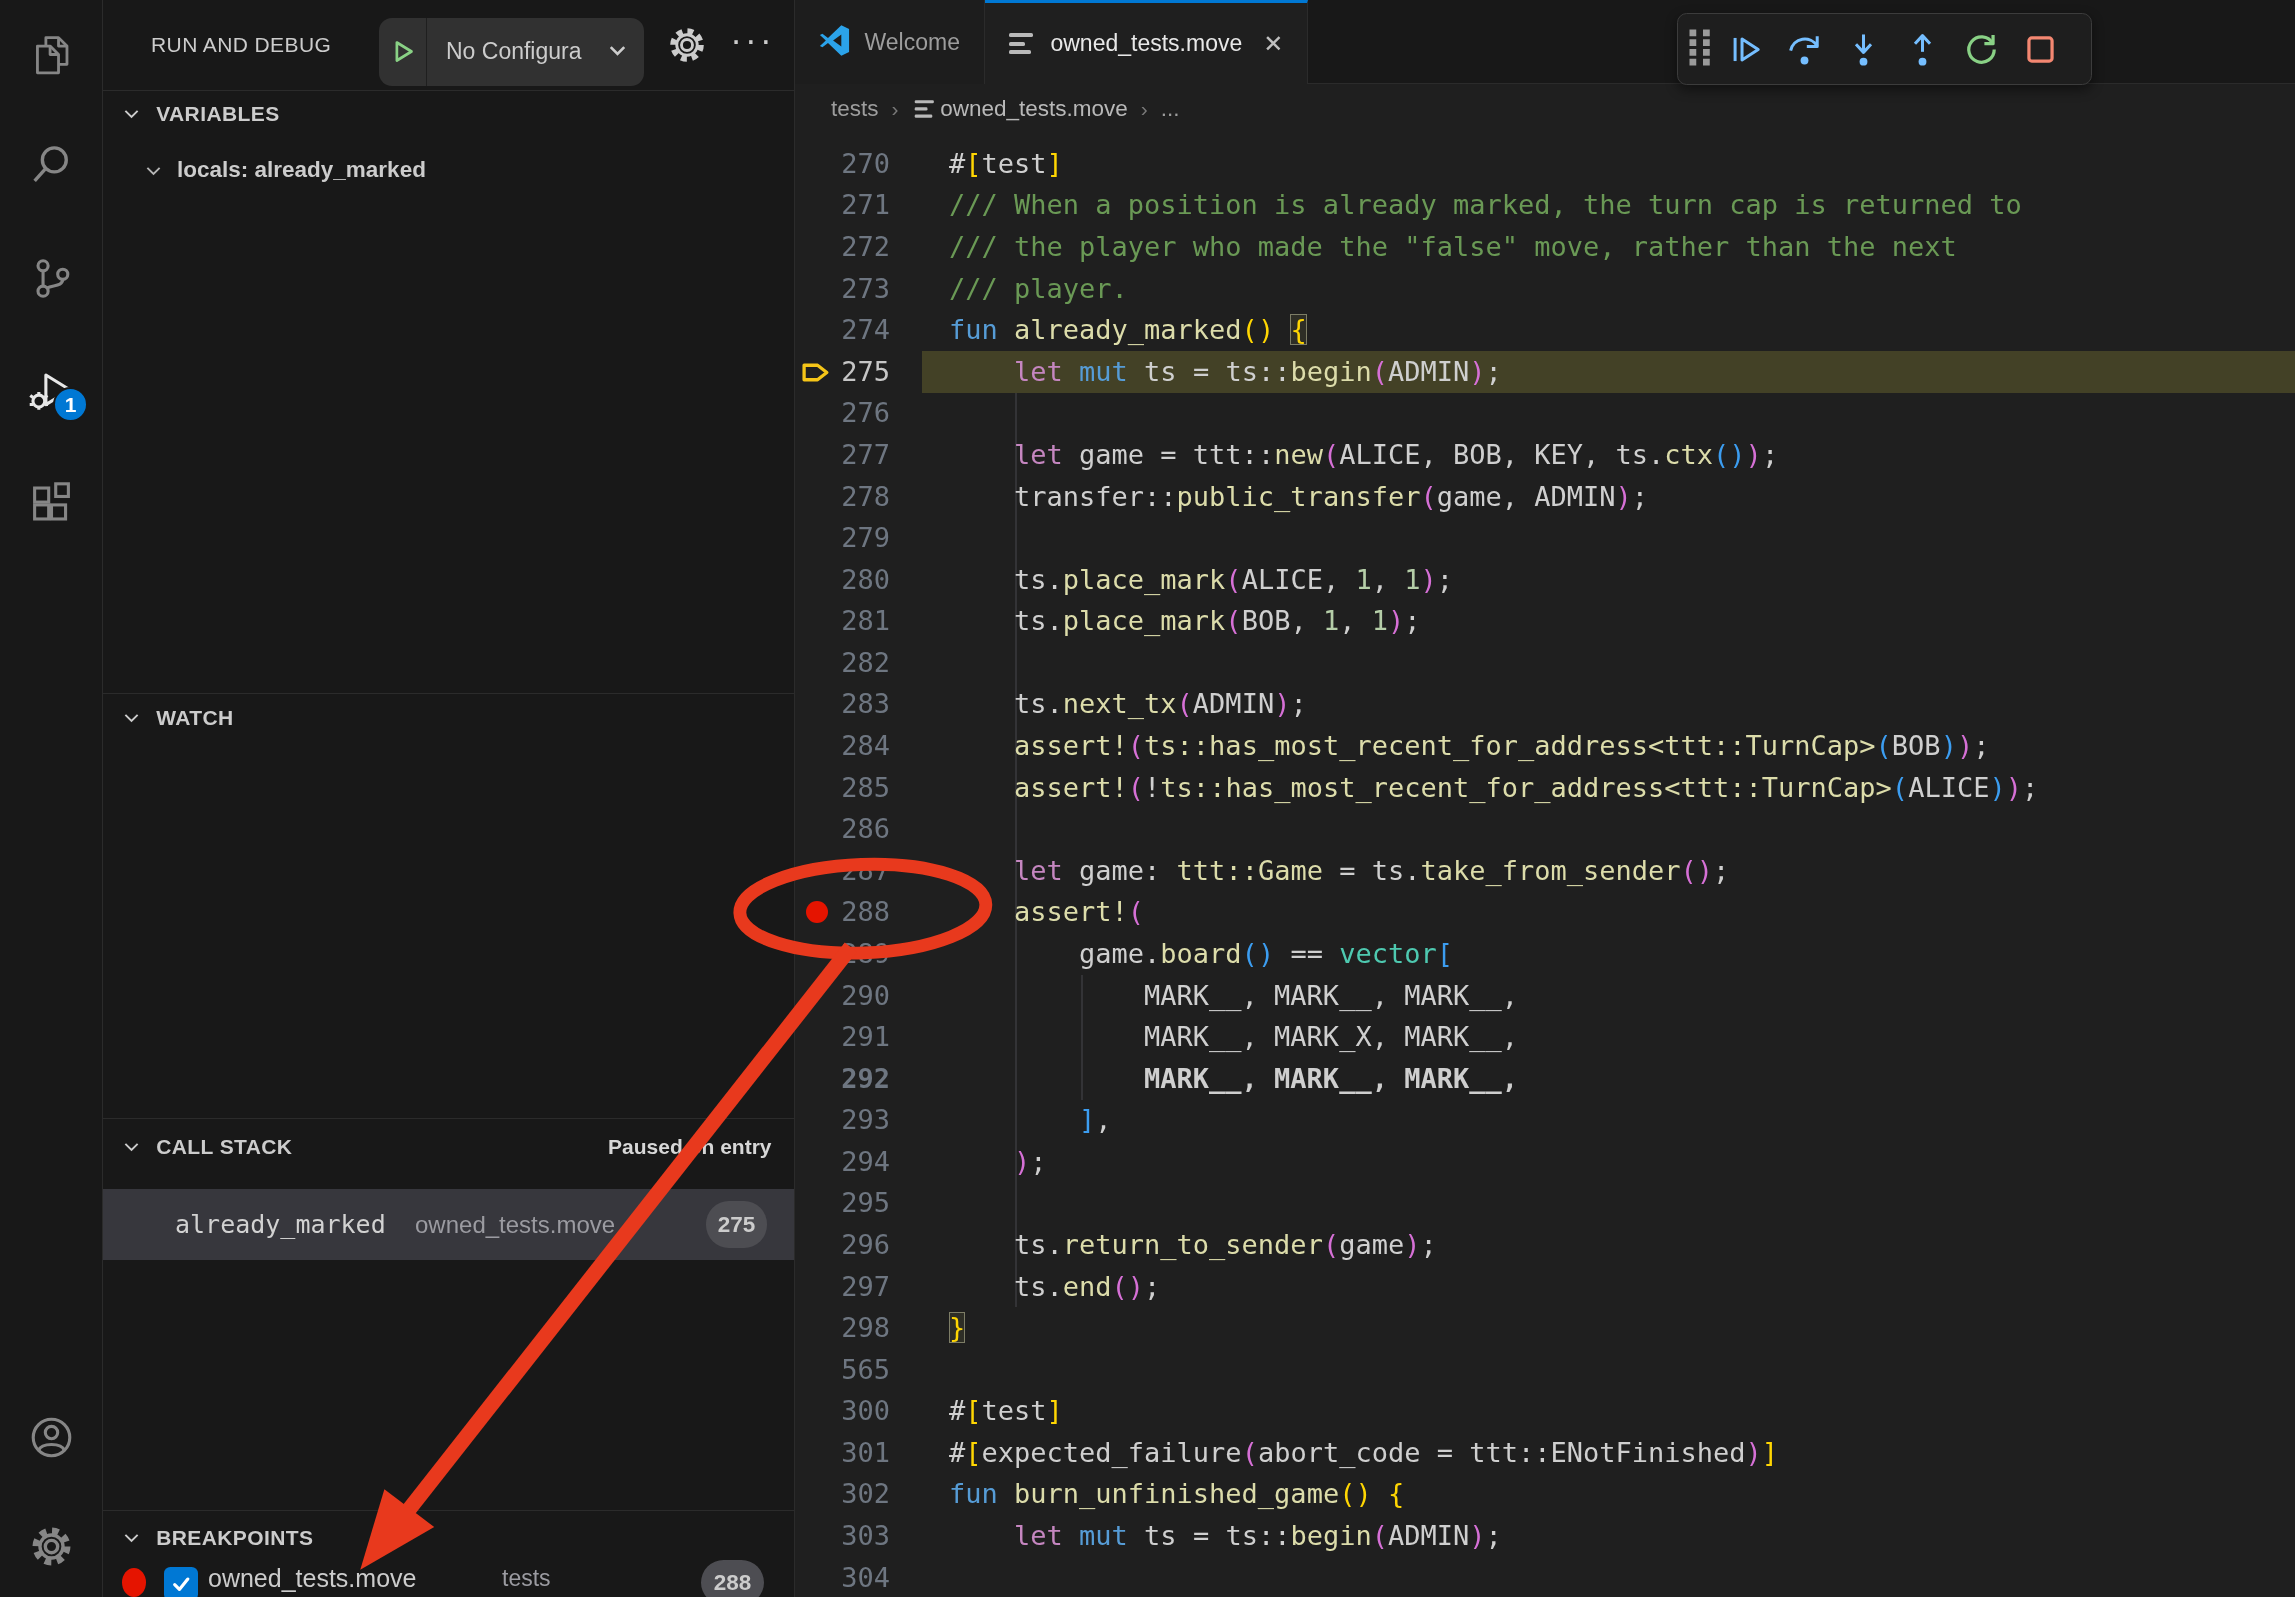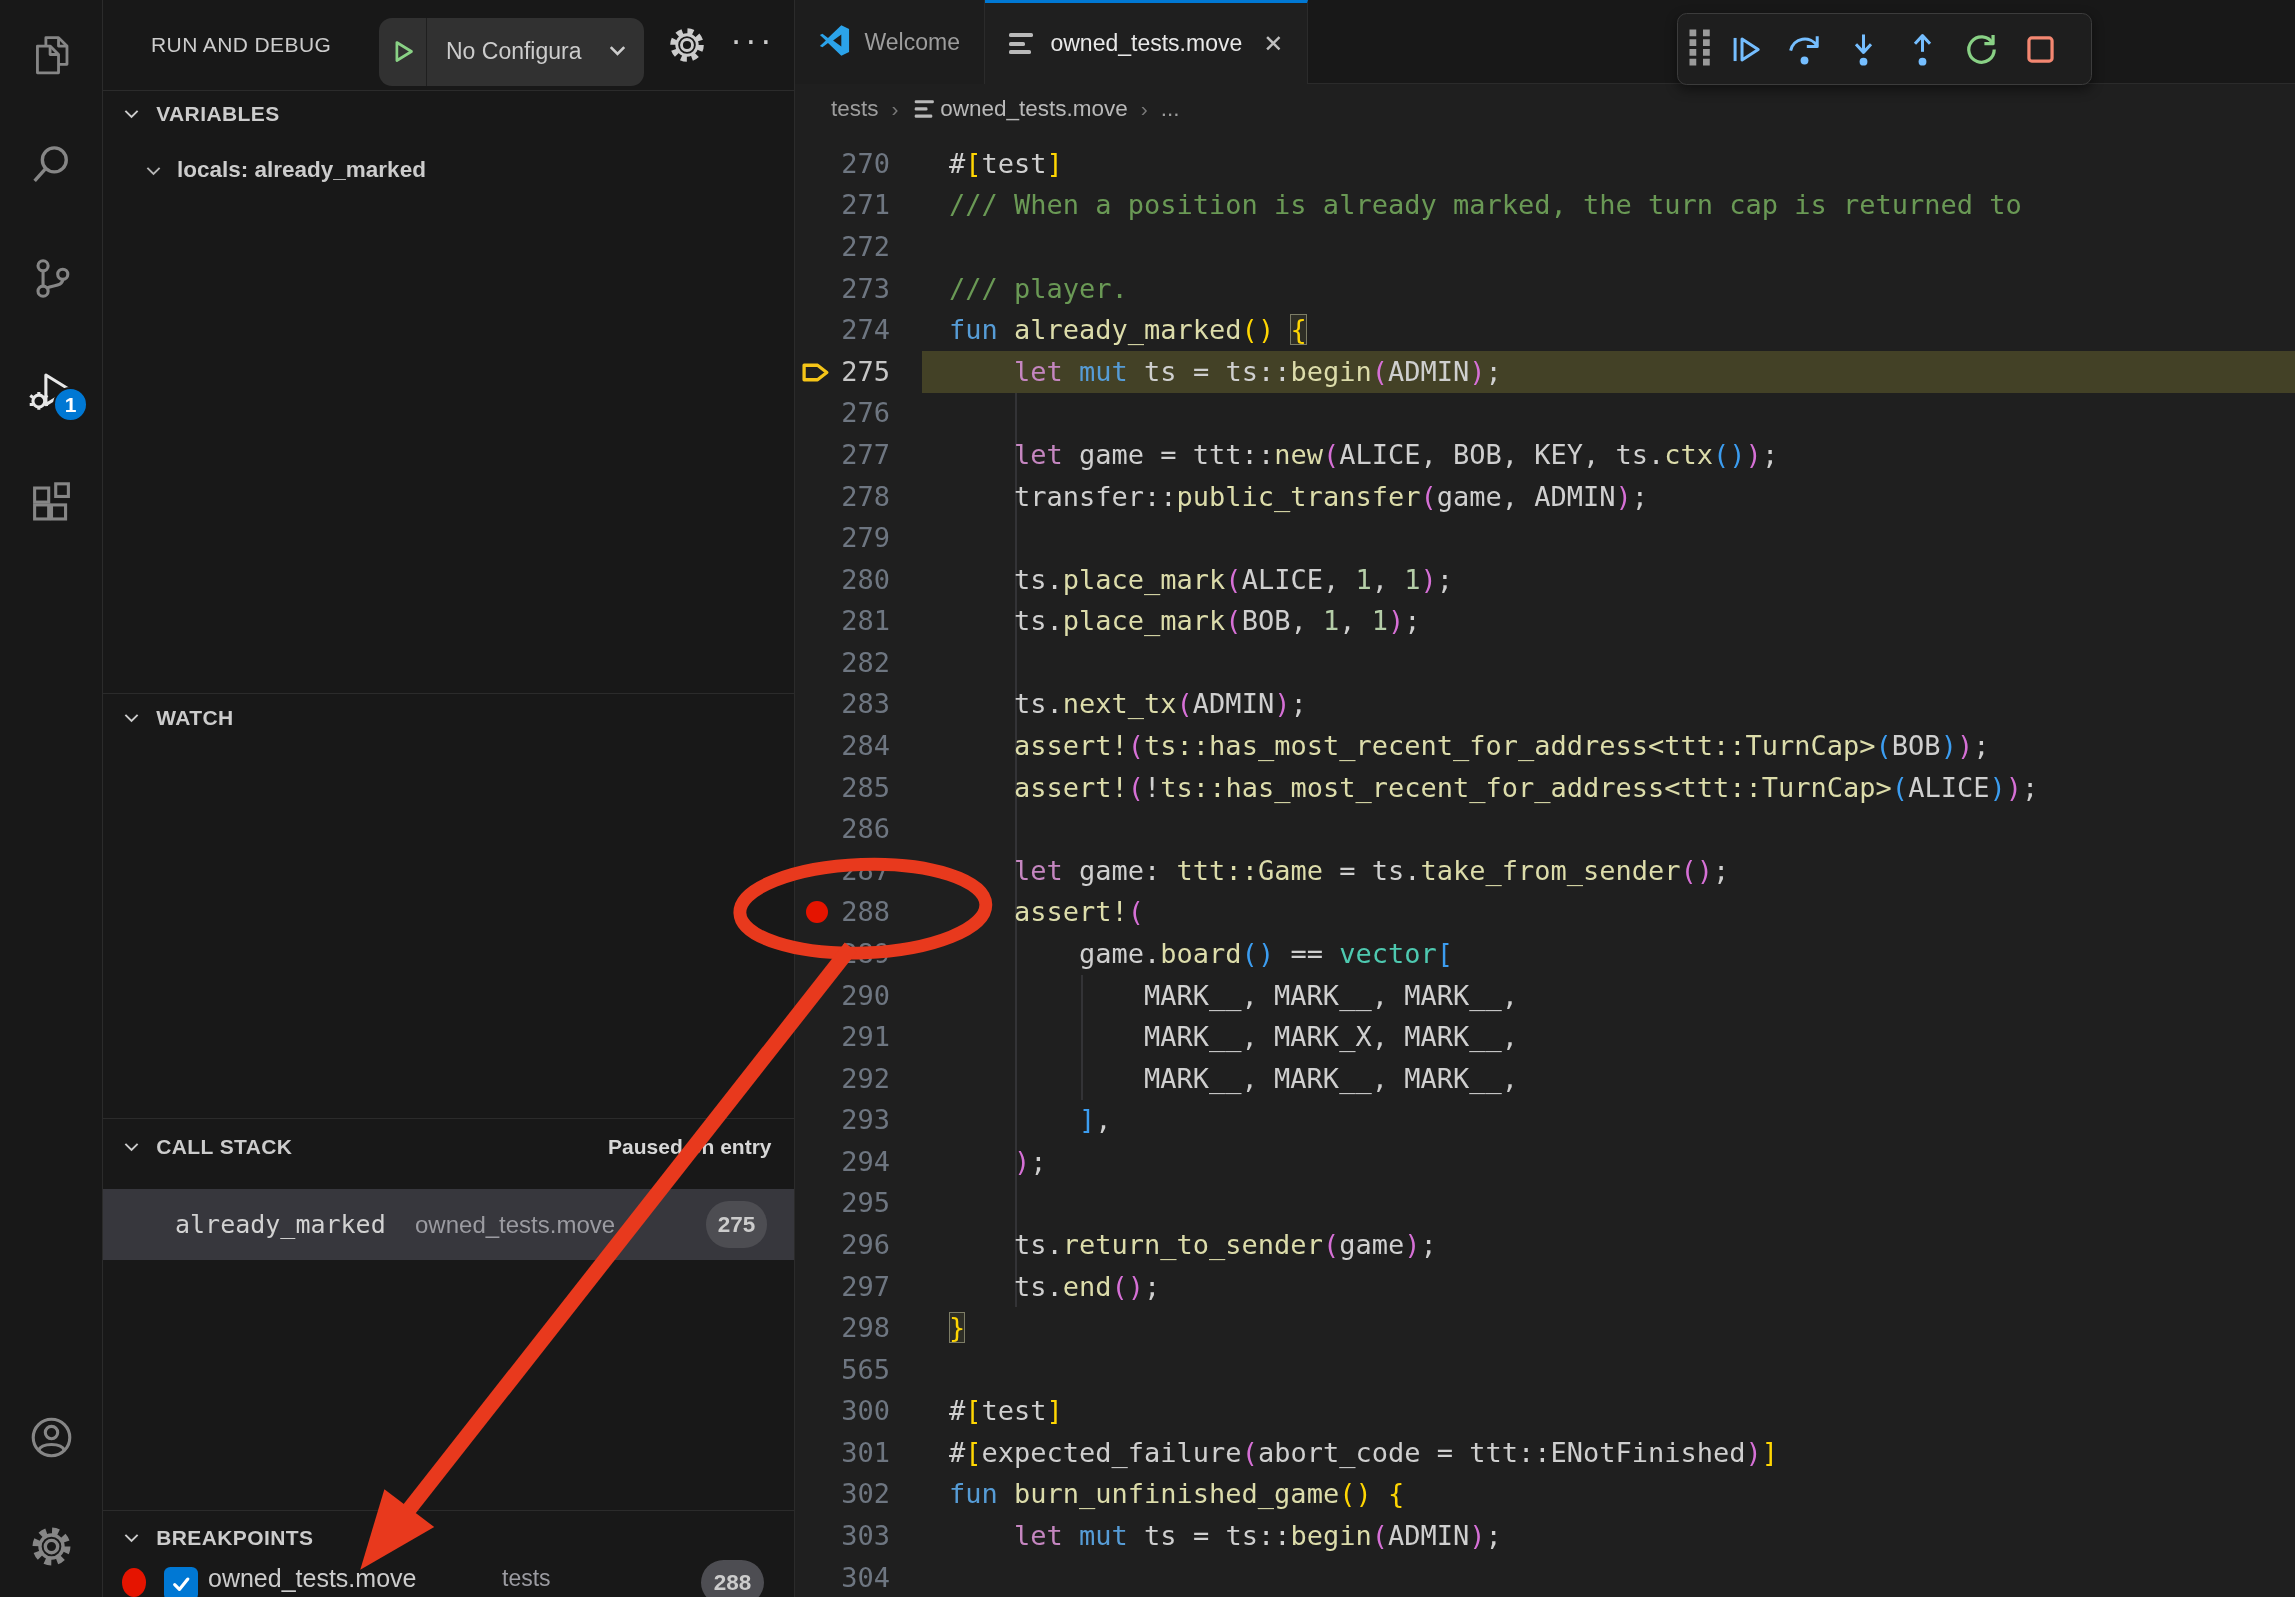--- a/index.html
+++ b/index.html
@@ -360,21 +360,21 @@
       </svg>
     </span>
   </div>
 
   <div id="code-area">
     <div class="indent-guide" style="left:220px; top:259px; height:914px;"></div>
     <div class="indent-guide" style="left:286px; top:841px; height:125px;"></div>
     <div>
         <div class="code-line" style="top: 8.8px;"><span class="ln-deco"></span><span class="ln-num">270</span><span class="ln-text"><span style="color: rgb(207, 207, 207);">#</span><span style="color: rgb(255, 214, 2);">[</span><span style="color: rgb(207, 207, 207);">test</span><span style="color: rgb(255, 214, 2);">]</span></span></div>
         <div class="code-line" style="top: 50px;"><span class="ln-deco"></span><span class="ln-num">271</span><span class="ln-text"><span style="color: rgb(106, 153, 85);">/// When a position is already marked, the turn cap is returned to</span></span></div>
-        <div class="code-line" style="top: 92px;"><span class="ln-deco"></span><span class="ln-num">272</span></div>
+        <div class="code-line" style="top: 92px;"><span class="ln-deco"></span><span class="ln-num">272</span><span class="ln-text"><span style="color: rgb(106, 153, 85);">/// the player who made the "false" move, rather than the next</span></span></div>
         <div class="code-line" style="top: 134px;"><span class="ln-deco"></span><span class="ln-num">273</span><span class="ln-text"><span style="color: rgb(106, 153, 85);">/// player.</span></span></div>
         <div class="code-line" style="top: 175px;"><span class="ln-deco"></span><span class="ln-num">274</span><span class="ln-text"><span style="color: rgb(86, 156, 214);">fun </span><span style="color: rgb(220, 220, 170);">already_marked</span><span style="color: rgb(255, 214, 2);">(</span><span style="color: rgb(255, 214, 2);">)</span><span style="color: rgb(207, 207, 207);"> </span><span class="bracket-match" style="color: rgb(255, 214, 2);">{</span></span></div>
         <div class="code-line current" style="top: 217px;"><span class="ln-deco"><svg class="exec-arrow" viewBox="0 0 30 26">
               <path d="M3 6 h13 l9 7 -9 7 H3 Z" fill="none" stroke="#f5c518" stroke-width="3.2" stroke-linejoin="round"></path>
             </svg></span><span class="ln-num">275</span><span class="ln-text"><span style="color: rgb(207, 207, 207);">    </span><span style="color: rgb(197, 134, 192);">let</span><span style="color: rgb(207, 207, 207);"> </span><span style="color: rgb(86, 156, 214);">mut</span><span style="color: rgb(207, 207, 207);"> ts = ts::</span><span style="color: rgb(220, 220, 170);">begin</span><span style="color: rgb(214, 112, 214);">(</span><span style="color: rgb(207, 207, 207);">ADMIN</span><span style="color: rgb(214, 112, 214);">)</span><span style="color: rgb(207, 207, 207);">;</span></span></div>
         <div class="code-line" style="top: 258px;"><span class="ln-deco"></span><span class="ln-num">276</span><span class="ln-text"></span></div>
         <div class="code-line" style="top: 300px;"><span class="ln-deco"></span><span class="ln-num">277</span><span class="ln-text"><span style="color: rgb(207, 207, 207);">    </span><span style="color: rgb(197, 134, 192);">let</span><span style="color: rgb(207, 207, 207);"> game = ttt::</span><span style="color: rgb(220, 220, 170);">new</span><span style="color: rgb(214, 112, 214);">(</span><span style="color: rgb(207, 207, 207);">ALICE, BOB, KEY, ts.</span><span style="color: rgb(220, 220, 170);">ctx</span><span style="color: rgb(60, 157, 240);">(</span><span style="color: rgb(60, 157, 240);">)</span><span style="color: rgb(214, 112, 214);">)</span><span style="color: rgb(207, 207, 207);">;</span></span></div>
         <div class="code-line" style="top: 342px;"><span class="ln-deco"></span><span class="ln-num">278</span><span class="ln-text"><span style="color: rgb(207, 207, 207);">    transfer::</span><span style="color: rgb(220, 220, 170);">public_transfer</span><span style="color: rgb(214, 112, 214);">(</span><span style="color: rgb(207, 207, 207);">game, ADMIN</span><span style="color: rgb(214, 112, 214);">)</span><span style="color: rgb(207, 207, 207);">;</span></span></div>
         <div class="code-line" style="top: 383px;"><span class="ln-deco"></span><span class="ln-num">279</span><span class="ln-text"></span></div>
         <div class="code-line" style="top: 425px;"><span class="ln-deco"></span><span class="ln-num">280</span><span class="ln-text"><span style="color: rgb(207, 207, 207);">    ts.</span><span style="color: rgb(220, 220, 170);">place_mark</span><span style="color: rgb(214, 112, 214);">(</span><span style="color: rgb(207, 207, 207);">ALICE, </span><span style="color: rgb(181, 206, 168);">1</span><span style="color: rgb(207, 207, 207);">, </span><span style="color: rgb(181, 206, 168);">1</span><span style="color: rgb(214, 112, 214);">)</span><span style="color: rgb(207, 207, 207);">;</span></span></div>
@@ -382,21 +382,21 @@
         <div class="code-line" style="top: 508px;"><span class="ln-deco"></span><span class="ln-num">282</span><span class="ln-text"></span></div>
         <div class="code-line" style="top: 549px;"><span class="ln-deco"></span><span class="ln-num">283</span><span class="ln-text"><span style="color: rgb(207, 207, 207);">    ts.</span><span style="color: rgb(220, 220, 170);">next_tx</span><span style="color: rgb(214, 112, 214);">(</span><span style="color: rgb(207, 207, 207);">ADMIN</span><span style="color: rgb(214, 112, 214);">)</span><span style="color: rgb(207, 207, 207);">;</span></span></div>
         <div class="code-line" style="top: 591px;"><span class="ln-deco"></span><span class="ln-num">284</span><span class="ln-text"><span style="color: rgb(207, 207, 207);">    </span><span style="color: rgb(220, 220, 170);">assert!</span><span style="color: rgb(214, 112, 214);">(</span><span style="color: rgb(220, 220, 170);">ts::has_most_recent_for_address&lt;ttt::TurnCap&gt;</span><span style="color: rgb(60, 157, 240);">(</span><span style="color: rgb(207, 207, 207);">BOB</span><span style="color: rgb(60, 157, 240);">)</span><span style="color: rgb(214, 112, 214);">)</span><span style="color: rgb(207, 207, 207);">;</span></span></div>
         <div class="code-line" style="top: 633px;"><span class="ln-deco"></span><span class="ln-num">285</span><span class="ln-text"><span style="color: rgb(207, 207, 207);">    </span><span style="color: rgb(220, 220, 170);">assert!</span><span style="color: rgb(214, 112, 214);">(</span><span style="color: rgb(207, 207, 207);">!</span><span style="color: rgb(220, 220, 170);">ts::has_most_recent_for_address&lt;ttt::TurnCap&gt;</span><span style="color: rgb(60, 157, 240);">(</span><span style="color: rgb(207, 207, 207);">ALICE</span><span style="color: rgb(60, 157, 240);">)</span><span style="color: rgb(214, 112, 214);">)</span><span style="color: rgb(207, 207, 207);">;</span></span></div>
         <div class="code-line" style="top: 674px;"><span class="ln-deco"></span><span class="ln-num">286</span><span class="ln-text"></span></div>
         <div class="code-line" style="top: 716px;"><span class="ln-deco"></span><span class="ln-num">287</span><span class="ln-text"><span style="color: rgb(207, 207, 207);">    </span><span style="color: rgb(197, 134, 192);">let</span><span style="color: rgb(207, 207, 207);"> game: </span><span style="color: rgb(220, 220, 170);">ttt::Game</span><span style="color: rgb(207, 207, 207);"> = ts.</span><span style="color: rgb(220, 220, 170);">take_from_sender</span><span style="color: rgb(214, 112, 214);">(</span><span style="color: rgb(214, 112, 214);">)</span><span style="color: rgb(207, 207, 207);">;</span></span></div>
         <div class="code-line" style="top: 757px;"><span class="ln-deco"><span class="bp-dot"></span></span><span class="ln-num">288</span><span class="ln-text"><span style="color: rgb(207, 207, 207);">    </span><span style="color: rgb(220, 220, 170);">assert!</span><span style="color: rgb(214, 112, 214);">(</span></span></div>
         <div class="code-line" style="top: 799px;"><span class="ln-deco"></span><span class="ln-num">289</span><span class="ln-text"><span style="color: rgb(207, 207, 207);">        game.</span><span style="color: rgb(220, 220, 170);">board</span><span style="color: rgb(60, 157, 240);">(</span><span style="color: rgb(60, 157, 240);">)</span><span style="color: rgb(207, 207, 207);"> == </span><span style="color: rgb(78, 201, 176);">vector</span><span style="color: rgb(60, 157, 240);">[</span></span></div>
         <div class="code-line" style="top: 841px;"><span class="ln-deco"></span><span class="ln-num">290</span><span class="ln-text"><span style="color: rgb(207, 207, 207);">            MARK__, MARK__, MARK__,</span></span></div>
         <div class="code-line" style="top: 882px;"><span class="ln-deco"></span><span class="ln-num">291</span><span class="ln-text"><span style="color: rgb(207, 207, 207);">            MARK__, MARK_X, MARK__,</span></span></div>
-        <div class="code-line" style="top: 924px;"><span class="ln-deco"></span><span class="ln-num">292</span><span class="ln-text"><span style="color: rgb(207, 207, 207);">            MARK__, MARK__, MARK__,</span></span></div>
+        <div class="code-line" style="top: 924px; font-weight: bold;"><span class="ln-deco"></span><span class="ln-num">292</span><span class="ln-text"><span style="color: rgb(207, 207, 207);">            MARK__, MARK__, MARK__,</span></span></div>
         <div class="code-line" style="top: 965px;"><span class="ln-deco"></span><span class="ln-num">293</span><span class="ln-text"><span style="color: rgb(207, 207, 207);">        </span><span style="color: rgb(60, 157, 240);">]</span><span style="color: rgb(207, 207, 207);">,</span></span></div>
         <div class="code-line" style="top: 1007px;"><span class="ln-deco"></span><span class="ln-num">294</span><span class="ln-text"><span style="color: rgb(207, 207, 207);">    </span><span style="color: rgb(214, 112, 214);">)</span><span style="color: rgb(207, 207, 207);">;</span></span></div>
         <div class="code-line" style="top: 1048px;"><span class="ln-deco"></span><span class="ln-num">295</span><span class="ln-text"></span></div>
         <div class="code-line" style="top: 1090px;"><span class="ln-deco"></span><span class="ln-num">296</span><span class="ln-text"><span style="color: rgb(207, 207, 207);">    ts.</span><span style="color: rgb(220, 220, 170);">return_to_sender</span><span style="color: rgb(214, 112, 214);">(</span><span style="color: rgb(207, 207, 207);">game</span><span style="color: rgb(214, 112, 214);">)</span><span style="color: rgb(207, 207, 207);">;</span></span></div>
         <div class="code-line" style="top: 1132px;"><span class="ln-deco"></span><span class="ln-num">297</span><span class="ln-text"><span style="color: rgb(207, 207, 207);">    ts.</span><span style="color: rgb(220, 220, 170);">end</span><span style="color: rgb(214, 112, 214);">(</span><span style="color: rgb(214, 112, 214);">)</span><span style="color: rgb(207, 207, 207);">;</span></span></div>
         <div class="code-line" style="top: 1173px;"><span class="ln-deco"></span><span class="ln-num">298</span><span class="ln-text"><span class="bracket-match" style="color: rgb(255, 214, 2);">}</span></span></div>
         <div class="code-line" style="top: 1215px;"><span class="ln-deco"></span><span class="ln-num">565</span><span class="ln-text"></span></div>
         <div class="code-line" style="top: 1256px;"><span class="ln-deco"></span><span class="ln-num">300</span><span class="ln-text"><span style="color: rgb(207, 207, 207);">#</span><span style="color: rgb(255, 214, 2);">[</span><span style="color: rgb(207, 207, 207);">test</span><span style="color: rgb(255, 214, 2);">]</span></span></div>
         <div class="code-line" style="top: 1298px;"><span class="ln-deco"></span><span class="ln-num">301</span><span class="ln-text"><span style="color: rgb(207, 207, 207);">#</span><span style="color: rgb(255, 214, 2);">[</span><span style="color: rgb(207, 207, 207);">expected_failure</span><span style="color: rgb(214, 112, 214);">(</span><span style="color: rgb(207, 207, 207);">abort_code = ttt::ENotFinished</span><span style="color: rgb(214, 112, 214);">)</span><span style="color: rgb(255, 214, 2);">]</span></span></div>
         <div class="code-line" style="top: 1339px;"><span class="ln-deco"></span><span class="ln-num">302</span><span class="ln-text"><span style="color: rgb(86, 156, 214);">fun </span><span style="color: rgb(220, 220, 170);">burn_unfinished_game</span><span style="color: rgb(255, 214, 2);">(</span><span style="color: rgb(255, 214, 2);">)</span><span style="color: rgb(207, 207, 207);"> </span><span style="color: rgb(255, 214, 2);">{</span></span></div>

